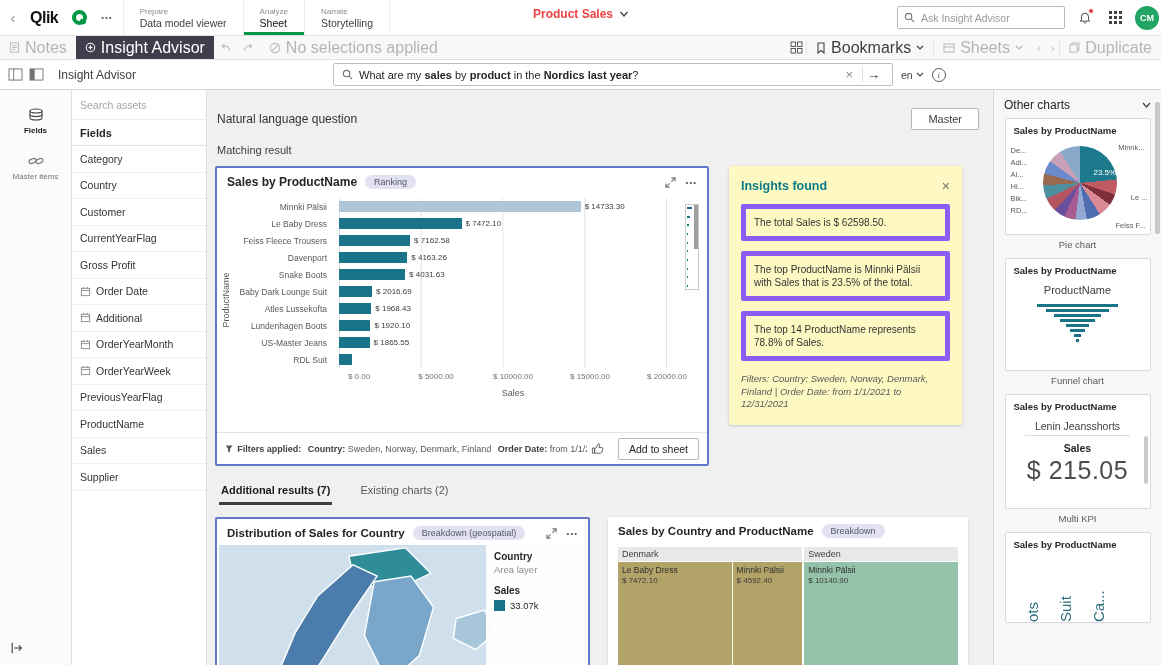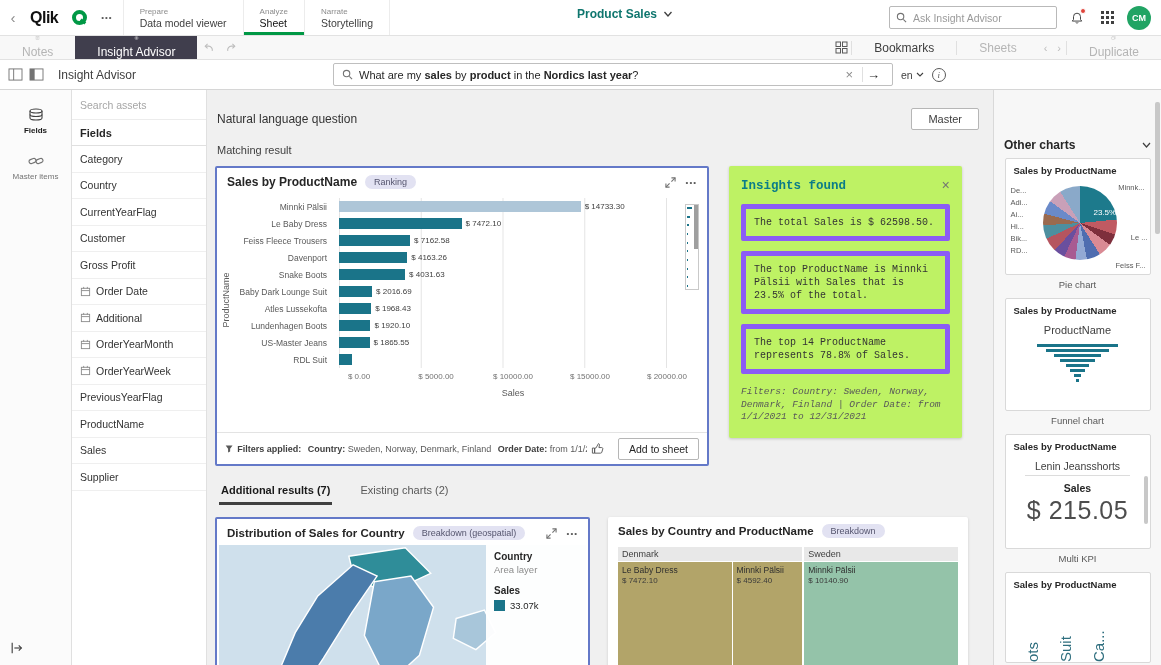--- a/index.html
+++ b/index.html
@@ -16,33 +16,33 @@
   .logo-q { width:15px; height:15px; border-radius:50%; border:4px solid #009845; position:relative; display:inline-block;}
   .logo-q::after{ content:""; position:absolute; right:-3px; bottom:-2px; width:6px; height:3px; background:#009845; transform:rotate(40deg);}
   .dots { display:flex; align-items:center; padding:0 10px; color:#595959; font-size:8px; letter-spacing:1px; cursor:pointer;}
   .nav-tabs { display:flex; align-items:stretch; }
   .nav-tab { display:flex; flex-direction:column; justify-content:center; padding:0 16px; border-left:1px solid #ececec; position:relative; cursor:pointer;}
   .nav-tab:last-child { border-right:1px solid #ececec;}
   .nav-eyebrow { font-size:8px; color:#8c8c8c; line-height:10px;}
   .nav-label { font-size:10.5px; color:#404040; line-height:12px;}
   .nav-tab.active .nav-label { color:#111; }
   .nav-tab.active::after { content:""; position:absolute; left:0; right:0; bottom:0; height:3px; background:#009845;}
-  .tb-center { position:absolute; left:50%; top:0; transform:translateX(-50%); height:28px; display:flex; align-items:center; gap:6px; font-size:12px; font-weight:bold; color:#0f766e; cursor:pointer;margin-left:44px;}
-  .tb-right { display:flex; align-items:center; gap:10px; padding-right:10px;}
+  .tb-center { position:absolute; left:50%; top:0; transform:translateX(-50%); height:28px; display:flex; align-items:center; gap:6px; font-size:12px; font-weight:bold; color:#ef4444; cursor:pointer;}
+  .tb-right { display:flex; align-items:center; gap:10px; padding-right:2px;}
   .tb-search { display:flex; align-items:center; gap:6px; width:168px; height:23px; border:1px solid #b9b9b9; border-radius:2px; padding:0 6px; background:#fff;}
   .tb-search input { border:none; outline:none; width:130px; font-size:10.5px; color:#404040; font-family:inherit; background:transparent;}
   .tb-search input::placeholder { color:#9a9a9a; }
   .icon-btn { position:relative; display:flex; align-items:center; justify-content:center; width:20px; height:20px; cursor:pointer;}
   .bell-dot { position:absolute; top:0px; right:1px; width:6px; height:6px; border-radius:50%; background:#e0443a; border:1px solid #fff;}
   .avatar { width:24px; height:24px; border-radius:50%; background:#21a464; color:#fff; font-size:9px; font-weight:bold; display:flex; align-items:center; justify-content:center; cursor:pointer;}
 
   
   .toolbar { height:24px; background:#f8f8f8; border-bottom:1px solid #e2e2e2; display:flex; align-items:stretch; justify-content:space-between; flex:0 0 24px;}
   .tl-left, .tl-right { display:flex; align-items:center; }
-  .tool-item { display:flex; align-items:center; gap:5px; padding:0 22px; font-size:12px; color:#404040; height:100%; cursor:pointer;flex-direction:column;}
+  .tool-item { display:flex; align-items:center; gap:5px; padding:0 9px; font-size:16px; color:#404040; height:100%; cursor:pointer;}
   .tool-item.disabled { color:#b5b5b5; cursor:default;}
   .tool-item.dark { background:#403e4d; color:#fff; }
   .vsep { width:1px; height:14px; background:#e0e0e0; }
   .sel-glyph { font-size:11px; color:#bdbdbd; padding:0 5px; }
 
   
   .insightbar { height:30px; background:#fff; border-bottom:1px solid #d6d6d6; display:flex; align-items:center; flex:0 0 30px; position:relative;}
   .view-toggles { display:flex; gap:6px; padding:0 8px;}
   .ib-title { font-size:12px; color:#404040; margin-left:6px;}
   .ib-center { position:absolute; left:333px; display:flex; align-items:center; gap:8px;}
@@ -102,21 +102,21 @@
   .mini-bar { height:2px; background:#1a7489;}
   .mini-thumb { position:absolute; right:0; top:0; width:4px; height:44px; background:#9f9f9f;}
   .chart-footer { border-top:1px solid #e3e3e3; height:32px; display:flex; align-items:center; gap:4px; padding:0 8px; flex:0 0 32px;}
   .foot-text { font-size:9px; color:#595959; white-space:nowrap; overflow:hidden;}
   .foot-text b { color:#404040; }
   .add-sheet-btn { margin-left:auto; background:#fff; border:1px solid #b6b6b6; border-radius:2px; font-size:10.5px; padding:4px 10px; color:#262626; cursor:pointer; font-family:inherit; white-space:nowrap;}
   .thumb-ic { margin-left:auto; cursor:pointer;}
   .thumb-ic + .add-sheet-btn { margin-left:10px;}
 
   
-  .insights { width:233px; background:#bef264; box-shadow:0 1px 3px rgba(0,0,0,0.18); padding:12px 12px 14px; border-radius:2px;font-family:Liberation Mono, monospace;}
+  .insights { width:233px; background:#fef9c3; box-shadow:0 1px 3px rgba(0,0,0,0.18); padding:12px 12px 14px; border-radius:2px;}
   .insights-hdr { display:flex; align-items:center; justify-content:space-between;}
   .insights-title { font-size:12.5px; font-weight:bold; color:#0a7c88;}
   .insights-close { color:#737373; font-size:14px; cursor:pointer;}
   .insight-box { border:5px solid #8b5cf6; border-radius:2px; padding:7px 8px; font-size:10px; color:#333; margin-top:10px; line-height:13px;}
   .insights-note { font-style:italic; font-size:9.5px; color:#595959; margin-top:12px; line-height:12.5px;}
 
   
   .tabs-row { display:flex; gap:26px; margin:18px 0 0 4px;}
   .tab { font-size:11px; color:#595959; padding:0 2px 6px; cursor:pointer;}
   .tab.active { color:#1a1a1a; font-weight:bold; border-bottom:3px solid #404040;}
@@ -137,21 +137,21 @@
   .tm-col { display:flex; flex-direction:column;}
   .tm-hdr { background:#e8e8e8; font-size:9px; color:#404040; padding:2px 4px; margin-bottom:1px;}
   .tm-cells { flex:1; display:flex; gap:1px;}
   .tm-cell { padding:3px 4px; overflow:hidden; cursor:pointer;}
   .tm-name { font-size:8.5px; color:#2e2e2e; white-space:nowrap;}
   .tm-val { font-size:8px; color:#3a3a3a; margin-top:1px; white-space:nowrap;}
 
   
   .rightpanel { width:168px; background:#f7f7f7; border-left:1px solid #d9d9d9; display:flex; flex-direction:column; position:relative; flex:0 0 168px; overflow:hidden;}
   .back-row { display:flex; align-items:center; gap:5px; padding:7px 10px; font-size:11px; color:#404040; border-bottom:1px solid #e2e2e2; cursor:pointer;}
-  .section-row { display:flex; align-items:center; justify-content:space-between; padding:8px 10px 6px; font-size:12px; font-weight:bold; color:#262626; cursor:pointer;margin-top:40px;}
+  .section-row { display:flex; align-items:center; justify-content:space-between; padding:8px 10px 6px; font-size:12px; font-weight:normal; color:#262626; cursor:pointer;}
   .prev-card { width:146px; margin:0 auto; background:#fff; border:1px solid #d9d9d9; border-radius:2px; overflow:hidden; position:relative;}
   .prev-title { font-size:9.5px; font-weight:bold; color:#262626; padding:6px 8px 2px; white-space:nowrap; overflow:hidden;}
   .prev-caption { text-align:center; font-size:9.5px; color:#595959; margin:4px 0 8px;}
   .pie-body { position:relative; height:96px;}
   .pie { position:absolute; left:37px; top:8px; width:74px; height:74px; border-radius:50%;}
   .pie-center-label { position:absolute; left:88px; top:30px; font-size:8px; color:#fff;}
   .pie-left { position:absolute; left:5px; top:8px; display:flex; flex-direction:column; gap:2.5px;}
   .pie-lab { font-size:7.5px; color:#595959; line-height:9.5px;}
   .pr0 { position:absolute; top:5px; right:5px;}
   .pr1 { position:absolute; top:55px; right:2px;}
@@ -262,20 +262,27 @@
             <path d="M11 9a4 4 0 0 0-4-5H4" fill="none" stroke="#bdbdbd" stroke-width="1.2"></path>
             <polyline points="6,1.5 3.5,4 6,6.5" fill="none" stroke="#bdbdbd" stroke-width="1.2"></polyline>
           </svg>
       </span>
       <span class="sel-glyph">
         <svg class="ic" width="13" height="12" viewBox="0 0 14 12">
             <path d="M3 9a4 4 0 0 1 4-5h3" fill="none" stroke="#bdbdbd" stroke-width="1.2"></path>
             <polyline points="8,1.5 10.5,4 8,6.5" fill="none" stroke="#bdbdbd" stroke-width="1.2"></polyline>
           </svg>
       </span>
+      <div class="tool-item disabled">
+        <svg class="ic" width="12" height="12" viewBox="0 0 12 12">
+            <circle cx="6" cy="6" r="4.6" fill="none" stroke="#bdbdbd" stroke-width="1.1"></circle>
+            <line x1="2.8" y1="9.2" x2="9.2" y2="2.8" stroke="#bdbdbd" stroke-width="1.1"></line>
+          </svg>
+        <span>No selections applied</span>
+      </div>
     </div>
     <div class="tl-right">
       <span class="icon-btn">
         <svg class="ic" width="13" height="13" viewBox="0 0 13 13">
             <g fill="none" stroke="#595959">
               <rect x="1" y="1" width="4.5" height="4.5"></rect>
               <rect x="7.5" y="1" width="4.5" height="4.5"></rect>
               <rect x="1" y="7.5" width="4.5" height="4.5"></rect>
               <rect x="7.5" y="7.5" width="4.5" height="4.5"></rect>
             </g>
@@ -378,24 +385,24 @@
       <input class="asset-search" placeholder="Search assets" style="">
       <div class="assets-hdr">Fields</div>
       <div class="asset-list" id="asset-list">
           <div class="asset-item">
             <span>Category</span>
           </div>
           <div class="asset-item">
             <span>Country</span>
           </div>
           <div class="asset-item">
+            <span>Customer</span>
+          </div>
+          <div class="asset-item">
             <span>CurrentYearFlag</span>
-          </div>
-          <div class="asset-item">
-            <span>Customer</span>
           </div>
           <div class="asset-item">
             <span>Gross Profit</span>
           </div>
           <div class="asset-item">
             <svg class="ic" width="11" height="11" viewBox="0 0 12 12">
               <rect x="1.5" y="2.5" width="9" height="8" fill="none" stroke="#8c8c8c"></rect>
               <line x1="1.5" y1="5" x2="10.5" y2="5" stroke="#8c8c8c"></line>
               <line x1="4" y1="1" x2="4" y2="3" stroke="#8c8c8c"></line>
               <line x1="8" y1="1" x2="8" y2="3" stroke="#8c8c8c"></line>

